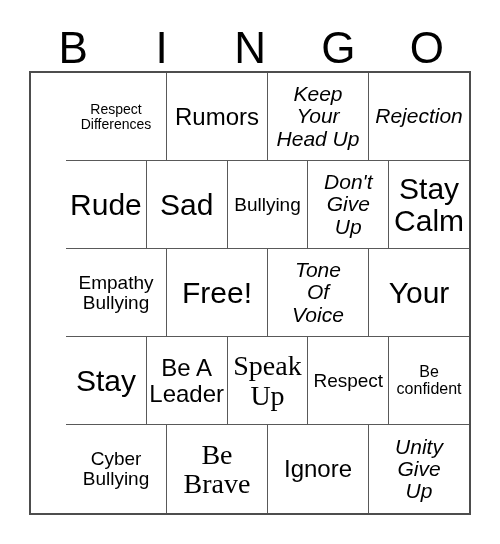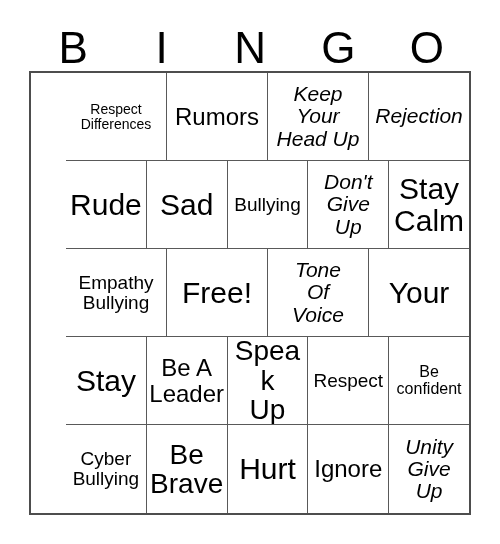--- a/index.html
+++ b/index.html
@@ -93,21 +93,21 @@
     white-space: pre-line;
     overflow-wrap: break-word;
   }
 
   
   .fs-xxs .cell-text { font-size: 14px; }
   .fs-xs  .cell-text { font-size: 16px; }
   .fs-s   .cell-text { font-size: 19px; }
   .fs-m   .cell-text { font-size: 21px; font-style: italic; }
   .fs-l   .cell-text { font-size: 24px; }
-  .fs-xl  .cell-text { font-size: 28px; }
+  .fs-xl  .cell-text { font-size: 28px; font-family: Liberation Serif, serif; }
   .fs-xxl .cell-text { font-size: 30px; }
 </style>
 </head>
 <body>
 
 <div id="bingo-card">
 
   <div id="bingo-header">
     <div class="header-letter">B</div>
     <div class="header-letter">I</div>
@@ -198,23 +198,20 @@
 
     <div class="bingo-row">
       <div class="bingo-cell fs-s">
           <span class="cell-text">Cyber
 Bullying</span>
         </div>
       <div class="bingo-cell fs-xl">
           <span class="cell-text">Be
 Brave</span>
         </div>
-      <div class="bingo-cell fs-xxl">
-          <span class="cell-text">Hurt</span>
-        </div>
       <div class="bingo-cell fs-l">
           <span class="cell-text">Ignore</span>
         </div>
       <div class="bingo-cell fs-m">
           <span class="cell-text">Unity
 Give
 Up</span>
         </div>
     </div>
 

